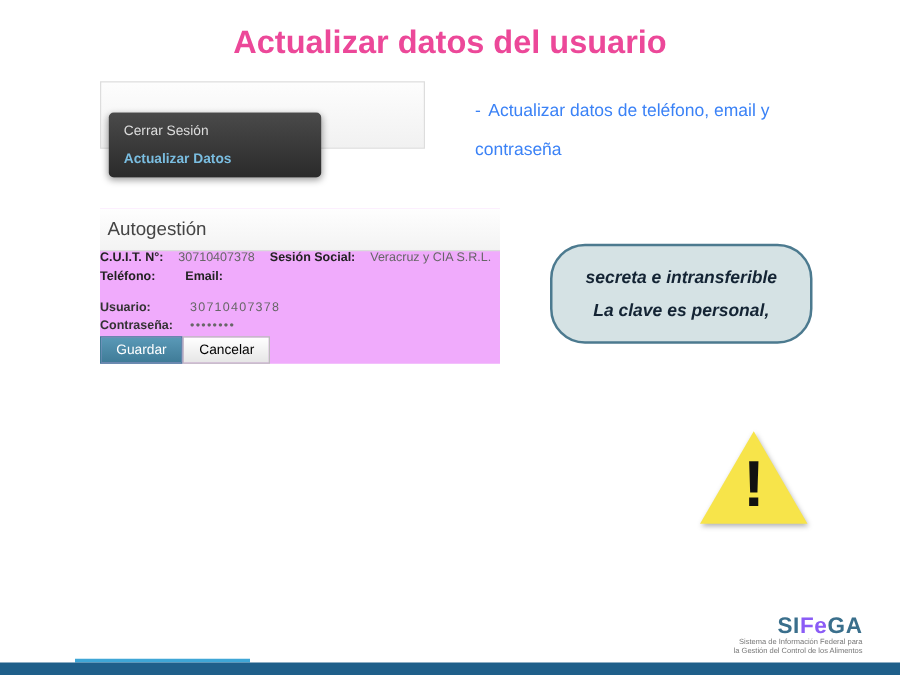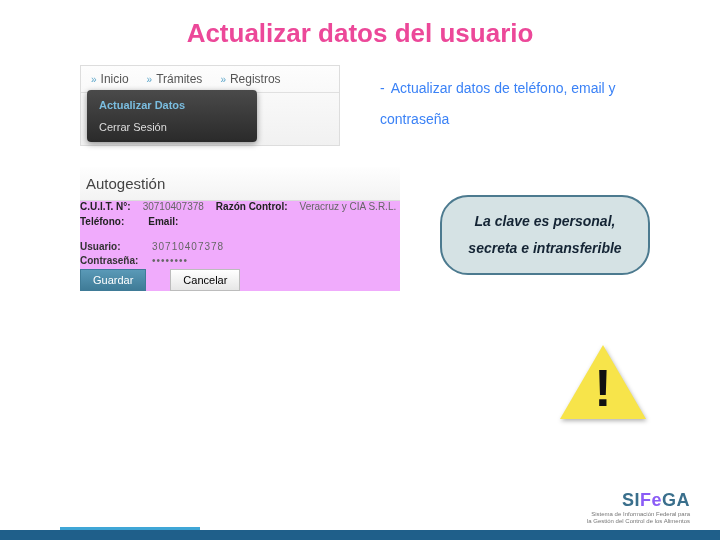--- a/index.html
+++ b/index.html
@@ -116,21 +116,21 @@
     align-items: center;
     gap: 10px;
     font-size: 10px;
     color: #333;
     margin: 3px 0;
   }
   .access-row .lbl { width: 62px; font-weight: bold; }
   .access-row .val { color: #666; letter-spacing: 1px; }
   .btn-row {
     display: flex;
-    gap: 24px;
+    gap: 0;
     margin-top: 0;
   }
   .btn {
     font-size: 11px;
     padding: 4px 12px;
     border: 1px solid #bcbcbc;
     background: linear-gradient(#fff, #e6e6e6);
     cursor: pointer;
   }
   .btn.primary {
@@ -254,43 +254,38 @@
   }
 </style>
 </head>
 <body>
 
 <div class="slide-title">Actualizar datos del usuario</div>
 
 <div class="content">
 
   <div class="nav-shot">
-    <div class="nav-top">
-      <span>Inicio</span>
-      <span>Trámites</span>
-      <span>Registros</span>
-    </div>
     <div class="nav-drop">
+      <div class="nav-drop-item">Cerrar Sesión</div>
       <div class="nav-drop-item active">Actualizar Datos</div>
-      <div class="nav-drop-item">Cerrar Sesión</div>
     </div>
     <div style="height:52px"></div>
   </div>
 
   <div class="desc">
     <span class="dash">-</span><span>Actualizar datos de teléfono, email y</span><br>
     <span>contraseña</span>
   </div>
 
   <div class="form-panel">
     <div class="panel-head">Autogestión</div>
     <div class="row">
       <span class="lbl">C.U.I.T. N°:</span>
       <span class="val">30710407378</span>
-      <span class="lbl">Razón Control:</span>
+      <span class="lbl">Sesión Social:</span>
       <span class="val">Veracruz y CIA S.R.L.</span>
     </div>
     <div class="row">
       <span class="lbl">Teléfono:</span>
       <span class="val"></span>
       <span class="lbl">Email:</span>
       <span class="val"></span>
     </div>
 
     <div class="access-block">
@@ -303,22 +298,22 @@
         <span class="val">••••••••</span>
       </div>
       <div class="btn-row">
         <button class="btn primary">Guardar</button>
         <button class="btn">Cancelar</button>
       </div>
     </div>
   </div>
 
   <div class="callout">
+    <div>secreta e intransferible</div>
     <div>La clave es personal,</div>
-    <div>secreta e intransferible</div>
   </div>
 
   <div class="warn">
     <div class="warn-outline"></div>
     <div class="tri"></div>
     <div class="excl">!</div>
   </div>
 
 </div>
 

